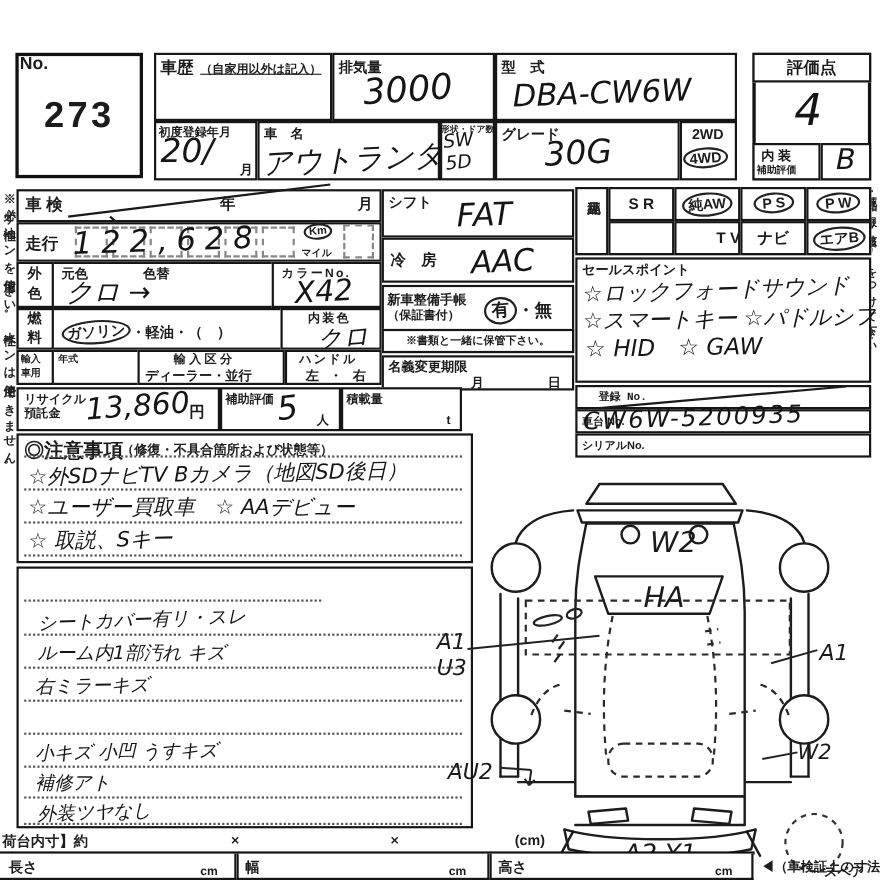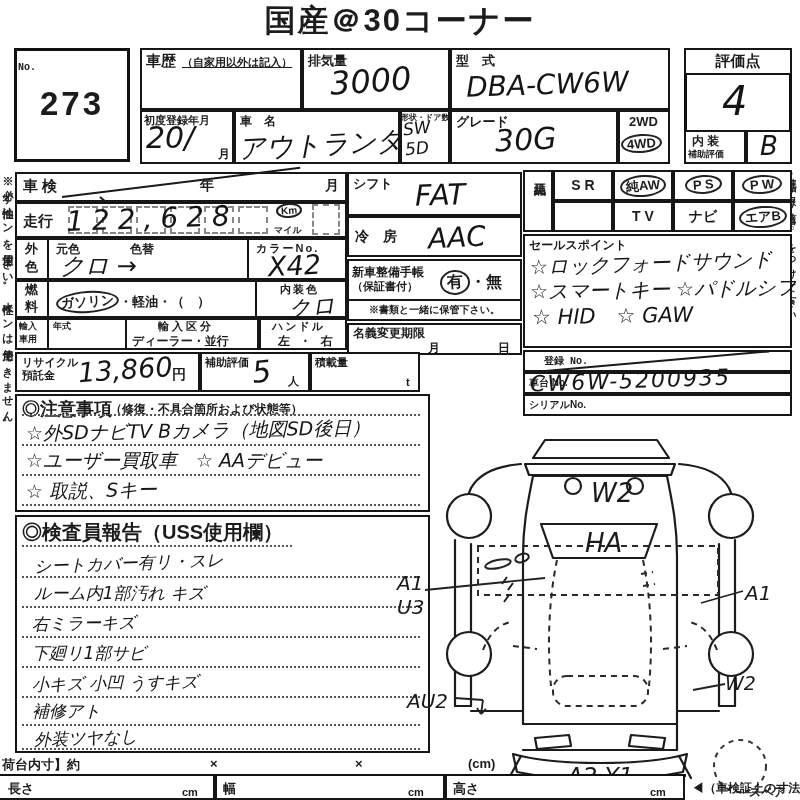--- a/index.html
+++ b/index.html
@@ -17,27 +17,26 @@
   .vtxt{position:absolute;writing-mode:vertical-rl;text-orientation:upright;font-weight:700;color:#222;letter-spacing:2px;}
   .pre{white-space:pre-line;}
   svg text{font-family:"DejaVu Sans",sans-serif;font-style:italic;fill:#1a1a1a;}
   svg text.ptxt{font-family:"Liberation Sans",sans-serif;font-style:normal;font-weight:bold;}
 </style>
 </head>
 <body>
 
 <div id="sheet">
 
-  <div class="lb" style="left:200px;top:0px;width:400px;text-align:center;font-size:31px;letter-spacing:2px;">国産＠30コーナー</div>
 
   <div class="vtxt" style="left:0px;top:168px;height:600px;font-size:11px;">※必ず油性ペンを使用下さい。水性ペンは使用できません。</div>
   <div class="vtxt" style="left:784px;top:168px;height:215px;font-size:10px;">・純正品に限り該当に○をつけて下さい</div>
 
   <div class="b3" style="left:14px;top:48px;width:116px;height:114px;"></div>
-  <div class="lb" style="left:18px;top:62px;font-size:10px;font-family:Liberation Mono, monospace;">No.</div>
+  <div class="lb" style="left:18px;top:50px;font-size:16px;">No.</div>
   <div class="lb" style="left:14px;top:85px;width:116px;text-align:center;font-size:33px;letter-spacing:3px;">273</div>
 
   <div class="b" style="left:140px;top:48px;width:162px;height:62px;"></div>
   <span class="lb" style="left:146px;top:52px;font-size:15px;">車歴</span>
   <span class="lb" style="left:182px;top:55px;font-size:11px;text-decoration:underline;">（自家用以外は記入）</span>
 
   <div class="b" style="left:302px;top:48px;width:148px;height:62px;"></div>
   <div class="lb" style="left:308px;top:52px;font-size:13px;">排気量</div>
   <div class="hw" style="left:330px;top:62px;font-size:32px;transform:rotate(-4deg);">3000</div>
 
@@ -163,21 +162,21 @@
   <div class="b" style="left:733px;top:170px;width:59px;height:31px;"></div>
   <div class="b" style="left:553px;top:201px;width:60px;height:31px;"></div>
   <div class="b" style="left:613px;top:201px;width:60px;height:31px;"></div>
   <div class="b" style="left:673px;top:201px;width:60px;height:31px;"></div>
   <div class="b" style="left:733px;top:201px;width:59px;height:31px;"></div>
   <div class="lb" style="left:553px;top:177px;width:60px;text-align:center;font-size:14px;">S R</div>
   <div class="lb" style="left:613px;top:175px;width:60px;text-align:center;font-size:13px;"><span class="circ" style="padding:0 4px;">純AW</span></div>
   <div class="lb" style="left:673px;top:175px;width:60px;text-align:center;font-size:13px;"><span class="circ" style="padding:0 6px;">P S</span></div>
   <div class="lb" style="left:733px;top:175px;width:59px;text-align:center;font-size:13px;"><span class="circ" style="padding:0 6px;">P W</span></div>
   <div class="lb" style="left:553px;top:208px;width:60px;text-align:center;font-size:14px;margin-top:33px;">カワ</div>
-  <div class="lb" style="left:613px;top:208px;width:60px;text-align:center;font-size:14px;">T V</div>
+  <div class="lb" style="left:613px;top:208px;width:60px;text-align:right;font-size:14px;">T V</div>
   <div class="lb" style="left:673px;top:208px;width:60px;text-align:center;font-size:14px;">ナビ</div>
   <div class="lb" style="left:733px;top:206px;width:59px;text-align:center;font-size:13px;"><span class="circ" style="padding:0 4px;">エアB</span></div>
 
   <div class="b" style="left:523px;top:234px;width:269px;height:114px;"></div>
   <div class="lb" style="left:529px;top:237px;font-size:12px;">セールスポイント</div>
   <div class="hw" style="left:530px;top:250px;font-size:20px;transform:rotate(-2deg);">☆ロックフォードサウンド</div>
   <div class="hw" style="left:530px;top:276px;font-size:20px;transform:rotate(-1deg);">☆スマートキー ☆パドルシフト</div>
   <div class="hw" style="left:532px;top:302px;font-size:21px;transform:rotate(-1deg);">☆ HID　☆ GAW</div>
 
   <div class="b" style="left:523px;top:350px;width:269px;height:22px;"></div>
@@ -207,29 +206,27 @@
   <span class="lb" style="left:110px;top:401px;font-size:12px;">（修復・不具合箇所および状態等）</span>
   <div class="dot" style="left:22px;top:414px;width:398px;"></div>
   <div class="hw" style="left:26px;top:418px;font-size:19px;transform:rotate(-1deg);">☆外SDナビTV Bカメラ（地図SD後日）</div>
   <div class="dot" style="left:22px;top:444px;width:398px;"></div>
   <div class="hw" style="left:26px;top:448px;font-size:19px;">☆ユーザー買取車　☆ AAデビュー</div>
   <div class="dot" style="left:22px;top:474px;width:398px;"></div>
   <div class="hw" style="left:26px;top:478px;font-size:19px;transform:rotate(-1deg);">☆ 取説、Sキー</div>
   <div class="dot" style="left:22px;top:504px;width:398px;"></div>
 
   <div class="b" style="left:15px;top:515px;width:415px;height:238px;"></div>
-  <div class="lb" style="left:22px;top:519px;font-size:20px;">◎検査員報告（USS使用欄）</div>
   <div class="dot" style="left:22px;top:545px;width:270px;"></div>
   <div class="hw" style="left:34px;top:552px;font-size:17px;transform:rotate(-2deg);">シートカバー有リ・スレ</div>
   <div class="dot" style="left:22px;top:576px;width:398px;"></div>
   <div class="hw" style="left:34px;top:582px;font-size:17px;">ルーム内1部汚れ キズ</div>
   <div class="dot" style="left:22px;top:606px;width:398px;"></div>
   <div class="hw" style="left:32px;top:612px;font-size:17px;transform:rotate(-1deg);">右ミラーキズ</div>
   <div class="dot" style="left:22px;top:636px;width:398px;"></div>
-  <div class="hw" style="left:32px;top:642px;font-size:17px;">下廻リ1部サビ</div>
   <div class="dot" style="left:22px;top:666px;width:398px;"></div>
   <div class="hw" style="left:32px;top:672px;font-size:17px;transform:rotate(-1deg);">小キズ 小凹 うすキズ</div>
   <div class="dot" style="left:22px;top:696px;width:398px;"></div>
   <div class="hw" style="left:32px;top:700px;font-size:17px;">補修アト</div>
   <div class="dot" style="left:22px;top:724px;width:398px;"></div>
   <div class="hw" style="left:34px;top:727px;font-size:17px;transform:rotate(-2deg);">外装ツヤなし</div>
   <div class="dot" style="left:22px;top:748px;width:398px;"></div>
 
   <svg viewBox="0 0 400 372" style="position:absolute;left:395px;top:428px;width:400px;height:372px;">
     <g stroke="#1c1c1c" stroke-width="2.2" fill="none" stroke-linejoin="round" stroke-linecap="round">

